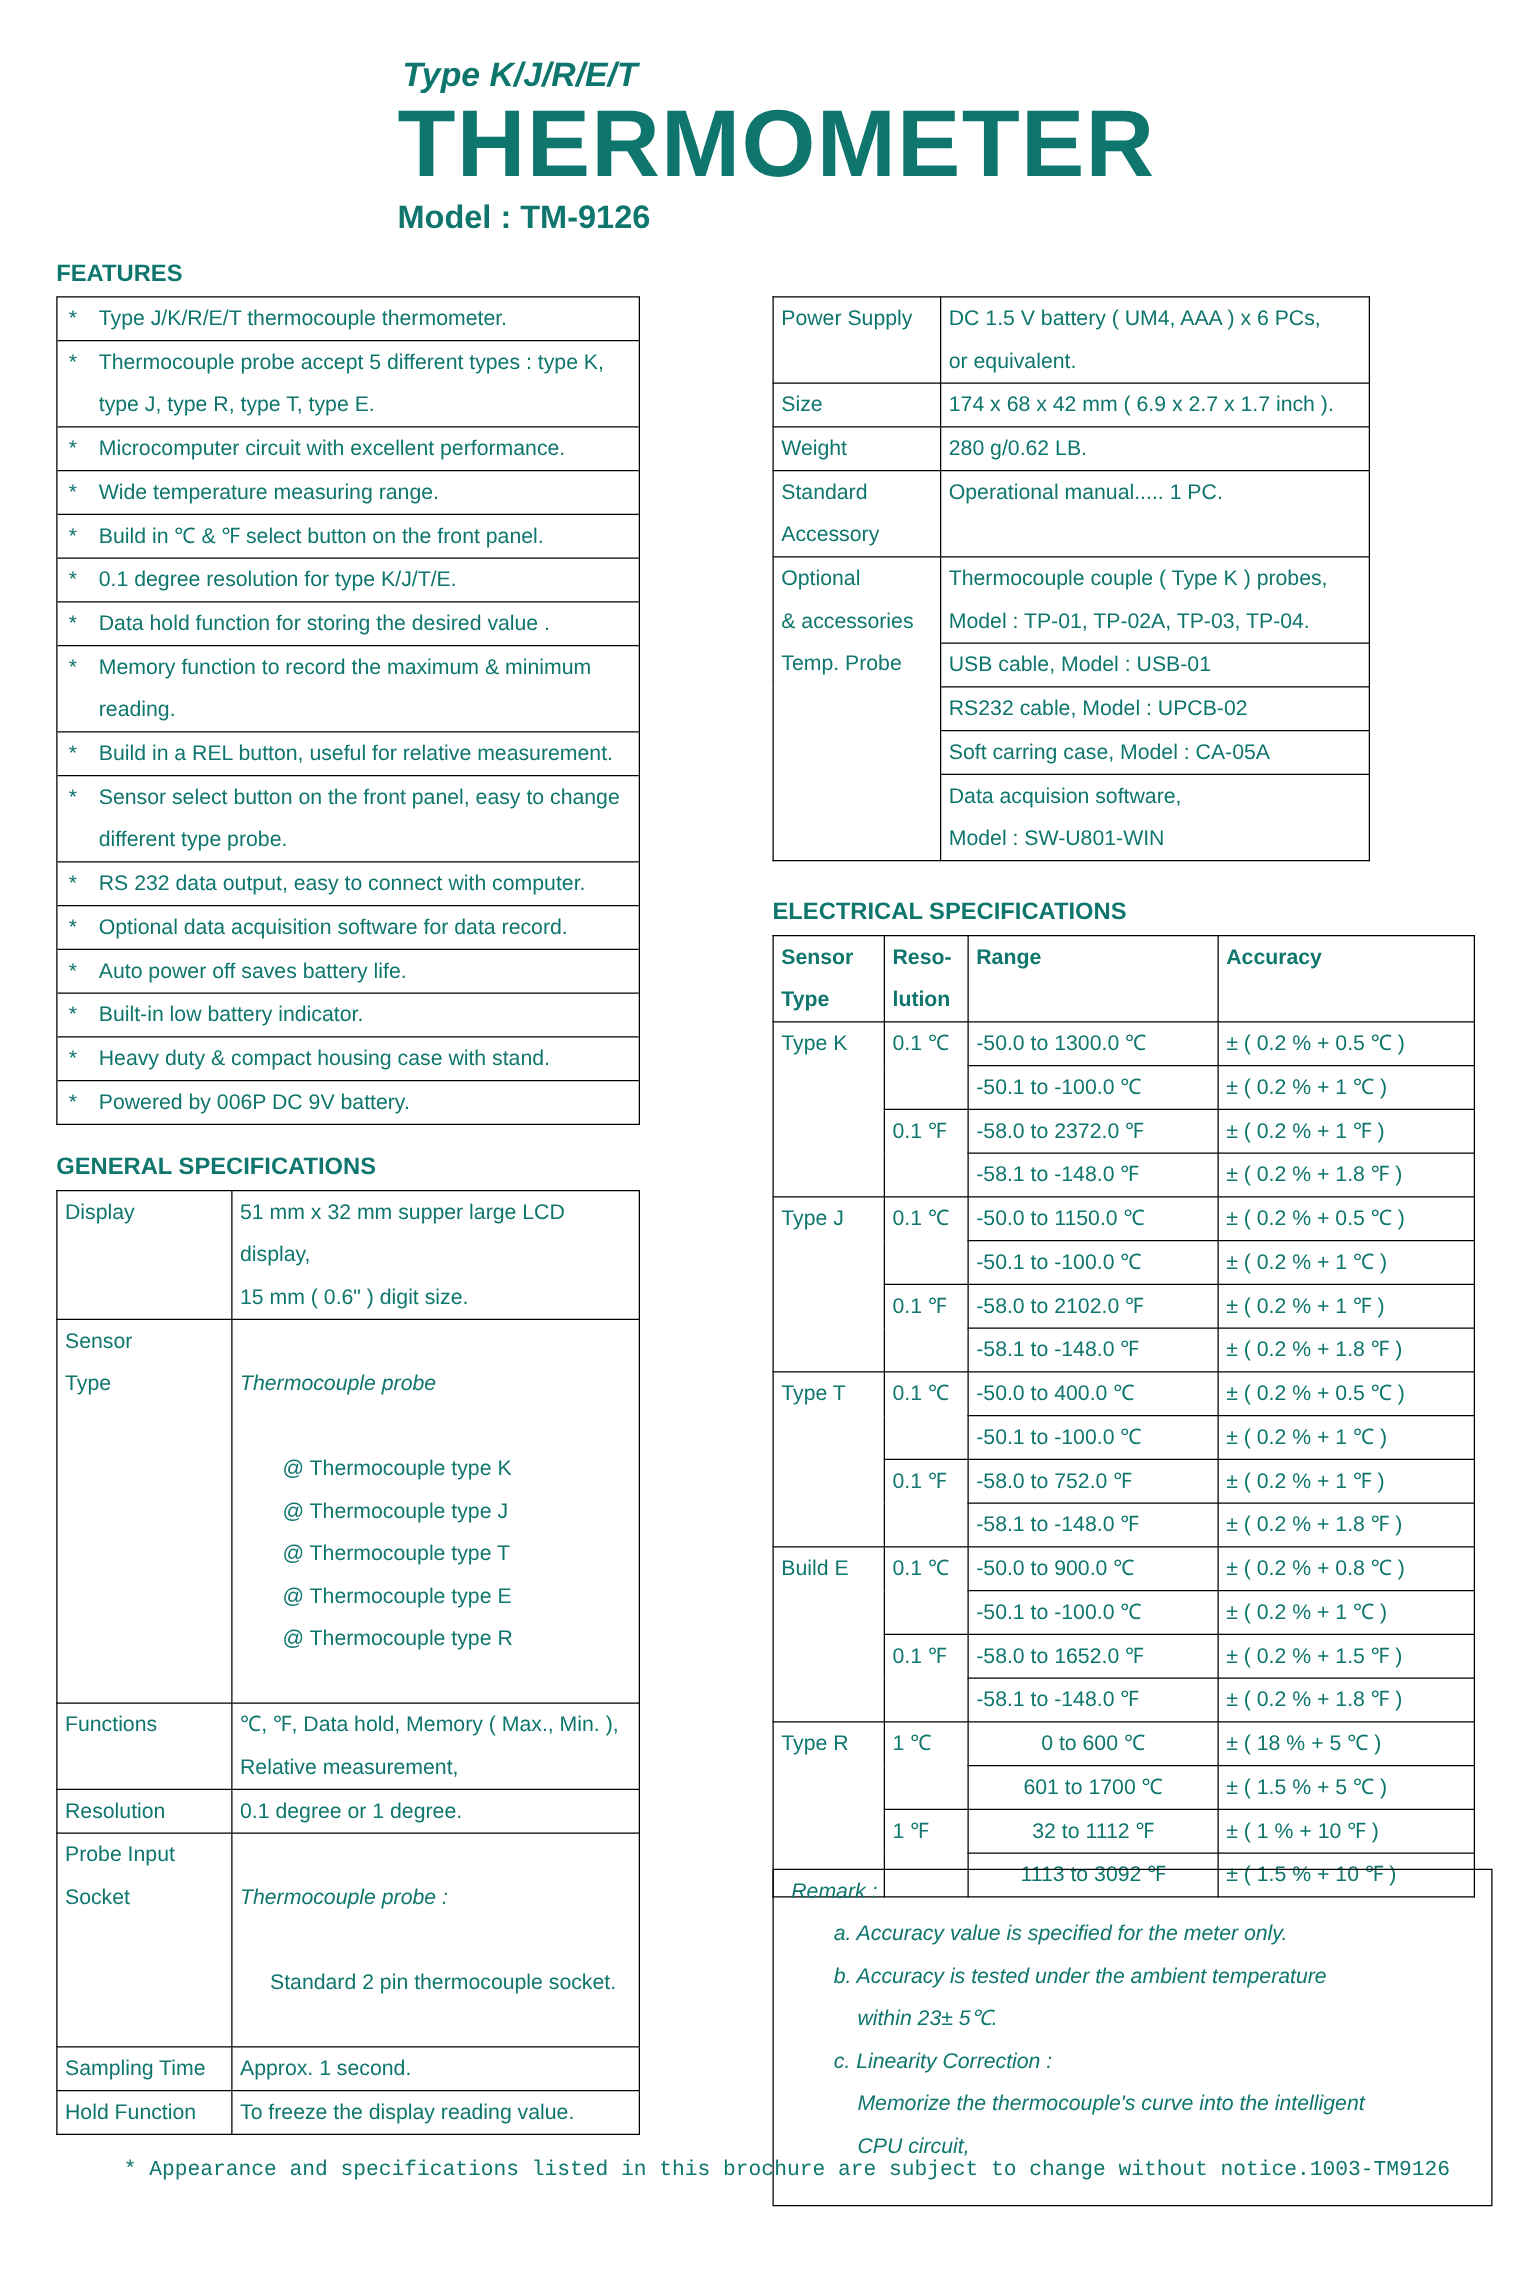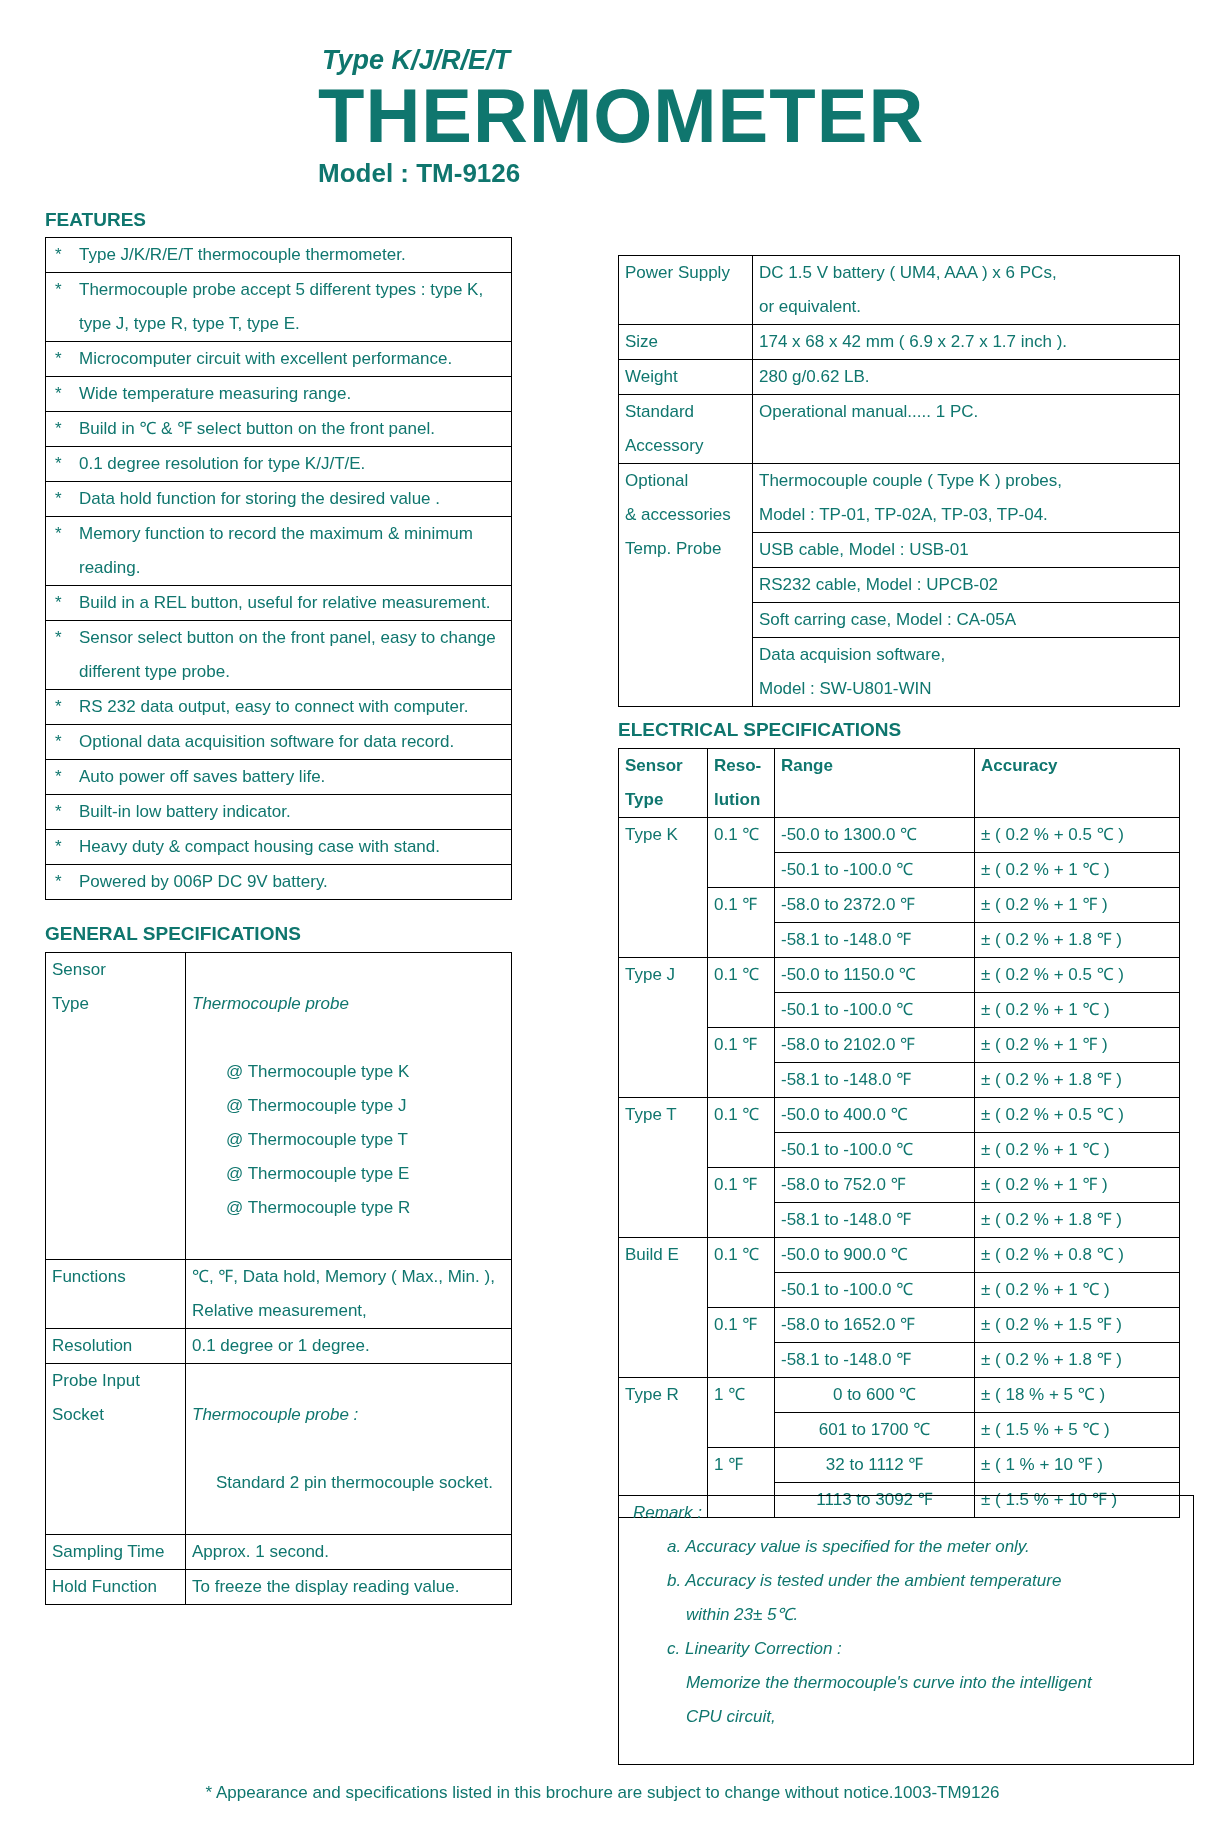--- a/index.html
+++ b/index.html
@@ -22,38 +22,38 @@
   .frow { display: flex; border-bottom: 1px solid #000; }
   .frow:last-child { border-bottom: none; }
   .fstar { width: 24px; padding-left: 9px; flex: none; }
   .ftext { flex: 1; padding-left: 9px; padding-right: 4px; white-space: pre-line; }
 
   
   table { border-collapse: collapse; table-layout: fixed; }
   td { border: 1px solid #000; vertical-align: top; padding: 0 6px; white-space: pre-line; }
 
   .general-table { position: absolute; left: 45px; top: 952px; width: 467px; }
-  .device-table  { position: absolute; left: 618px; top: 255px; width: 562px; }
+  .device-table  { position: absolute; left: 618px; top: 237px; width: 478px; }
   .elec-table    { position: absolute; left: 618px; top: 748px; width: 562px; }
   .elec-table td.hdr { font-weight: bold; }
   .elec-table td.center { text-align: center; }
 
   .ital { font-style: italic; }
   .gen-indent  { padding-left: 34px; white-space: pre-line; }
   .gen-indent2 { padding-left: 24px; white-space: pre-line; }
 
   
   .remark-box { position: absolute; left: 618px; top: 1495px; width: 576px; height: 270px;
                 border: 1px solid #000; font-style: italic; padding-top: 0; }
   .remark-head { padding-left: 14px; }
   .remark-item { padding-left: 48px; white-space: pre-wrap; }
 
   
-  .footer { position: absolute; left: 45px; top: 1776px; width: 1115px;
-            display: flex; justify-content: center; }
+  .footer { position: absolute; left: 45px; top: 1720px; width: 1115px;
+            display: flex; justify-content: flex-end; font-family: Liberation Mono, monospace; }
 </style>
 </head>
 <body>
 
 <div class="page">
 
   <div class="title-block">
     <div class="type-line">Type K/J/R/E/T</div>
     <div class="product-title">THERMOMETER</div>
     <div class="model-line">Model : TM-9126</div>
@@ -177,20 +177,25 @@
   </tbody>
     </table>
 
   <div class="sec-heading" style="left:45px; top:920px;">GENERAL SPECIFICATIONS</div>
   <table class="general-table">
     <colgroup>
         <col style="width:140px">
         <col>
       </colgroup>
     <tbody>
+        <tr>
+      <td>Display</td>
+      <td>51 mm x 32 mm supper large LCD display,
+15 mm ( 0.6" ) digit size.</td>
+    </tr>
     <tr>
       <td>Sensor
 Type</td>
       <td>
         <div class="ital">Thermocouple probe</div>
         <div class="gen-indent">@ Thermocouple type K
 @ Thermocouple type J
 @ Thermocouple type T
 @ Thermocouple type E
 @ Thermocouple type R</div>

